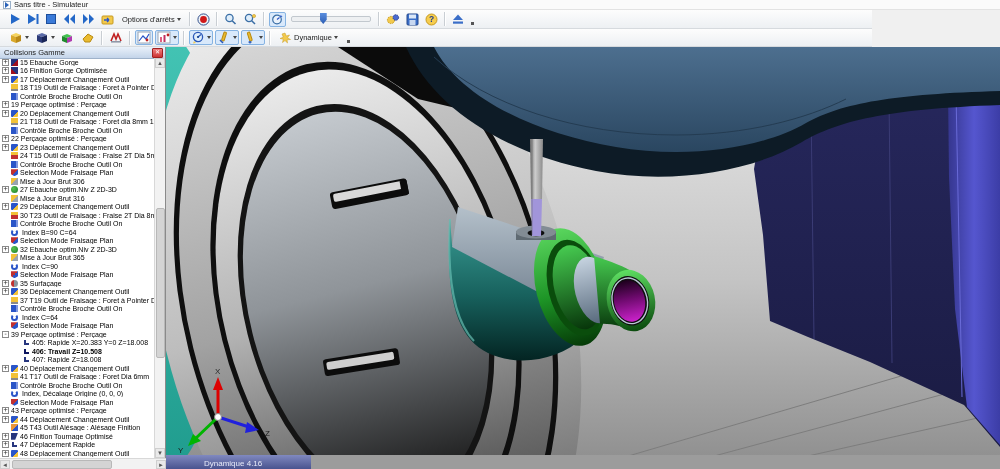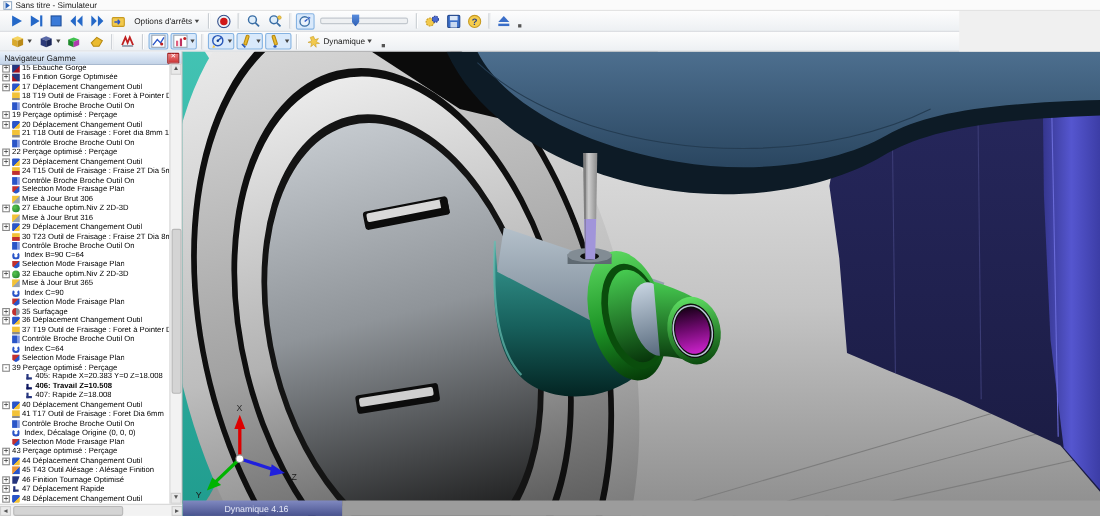--- a/index.html
+++ b/index.html
@@ -266,21 +266,21 @@
           <polygon points="6,1 7.3,4 10.5,3 8.5,5.8 11.5,7.5 8,7.8 8.5,11 6,8.6 3.5,10.5 4.3,7.2 1,6.5 4.3,5.2 3,2" fill="#f2c94c" stroke="#c79a20" stroke-width="0.5"></polygon>
         </svg>
     <span>Dynamique</span>
     <span class="caret"></span>
       </span>
   <span class="odot"></span>
 </div>
 
 <div id="panel">
   <div id="panelhead">
-    <span class="ptitle">Navigateur Gamme</span>
+    <span class="ptitle">Collisions Gamme</span>
     <span class="pclose">✕</span>
   </div>
   <div id="tree">
         <div class="trow">
           <span class="expand">+</span>
           <span class="ti ti-gorge"></span>
           <span class="tlabel">15 Ebauche Gorge</span>
         </div>
         <div class="trow">
           <span class="expand">+</span>

